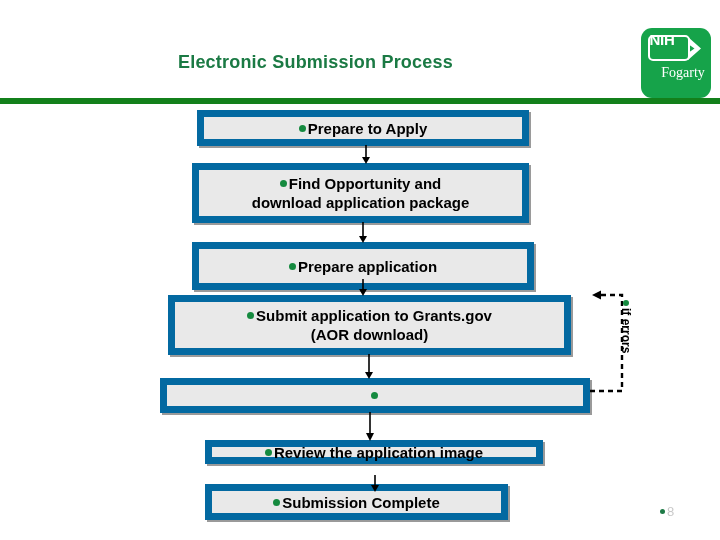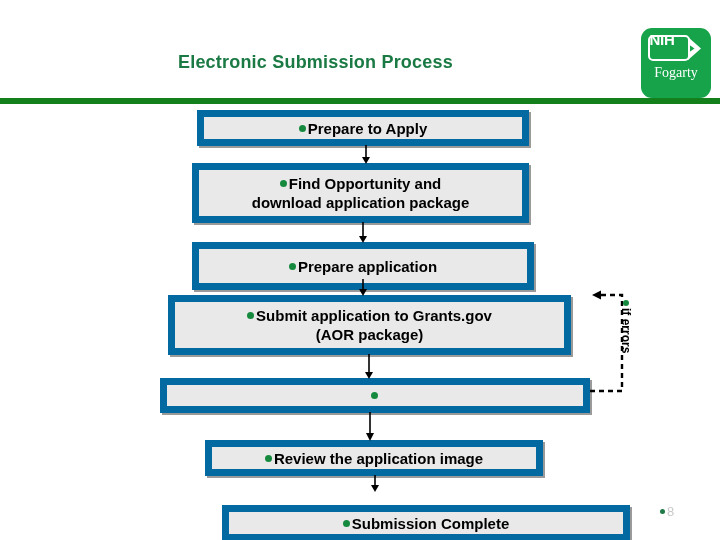--- a/index.html
+++ b/index.html
@@ -79,20 +79,21 @@
   }
   #logo-fogarty {
     position: absolute;
     left: 0;
     top: 37px;
     width: 70px;
     text-align: center;
     font-size: 14px;
     color: #ffffff;
     font-family: "Liberation Serif", serif;
+    padding-left: 7px;
   }
 
   
   .flow-box {
     position: absolute;
     background: #E9E9E9;
     border: 7px solid #0369a1;
     box-sizing: border-box;
     box-shadow: 2px 2px 0 #9a9a9a;
     display: flex;
@@ -115,22 +116,22 @@
     background: #158A3F;
     margin-right: 2px;
     vertical-align: 2px;
   }
 
   #box-prepare-apply   { left: 197px; top: 110px; width: 332px; height: 36px; }
   #box-find-opp        { left: 192px; top: 163px; width: 337px; height: 60px; }
   #box-prepare-app     { left: 192px; top: 242px; width: 342px; height: 48px; }
   #box-submit-app      { left: 168px; top: 295px; width: 403px; height: 60px; }
   #box-check-status    { left: 160px; top: 378px; width: 430px; height: 35px; }
-  #box-review-image    { left: 205px; top: 440px; width: 338px; height: 36px; }
-  #box-submission-done { left: 205px; top: 505px; width: 408px; height: 36px; margin-left: 17px; }
+  #box-review-image    { left: 205px; top: 440px; width: 338px; height: 24px; }
+  #box-submission-done { left: 205px; top: 484px; width: 303px; height: 36px; }
 
   
   .connector {
     position: absolute;
   }
 
   
   #feedback-loop {
     position: absolute;
     left: 588px;
@@ -203,21 +204,21 @@
 
 <div class="flow-box" id="box-prepare-app">
   <div class="flow-label">
     <span class="bullet"></span><span>Prepare application</span>
   </div>
 </div>
 
 <div class="flow-box" id="box-submit-app">
   <div class="flow-label">
     <span class="bullet"></span><span>Submit application to Grants.gov</span><br>
-    <span>(AOR package)</span>
+    <span>(AOR download)</span>
   </div>
 </div>
 
 <div class="flow-box" id="box-check-status">
   <div class="flow-label">
     <span class="bullet"></span>
   </div>
 </div>
 
 <div class="flow-box" id="box-review-image">

